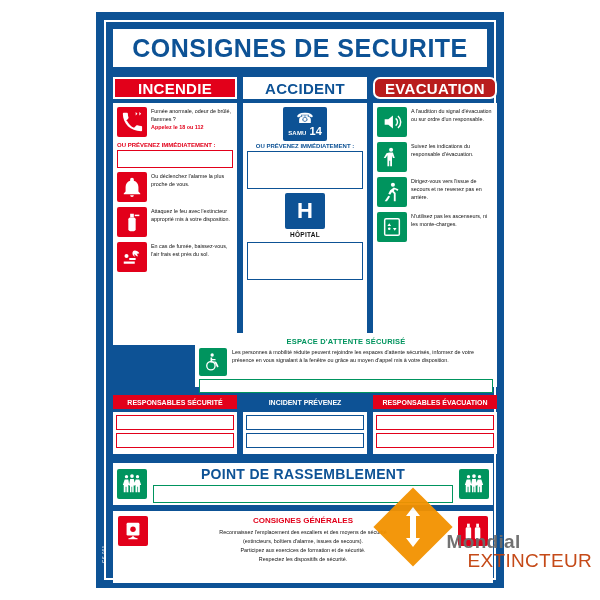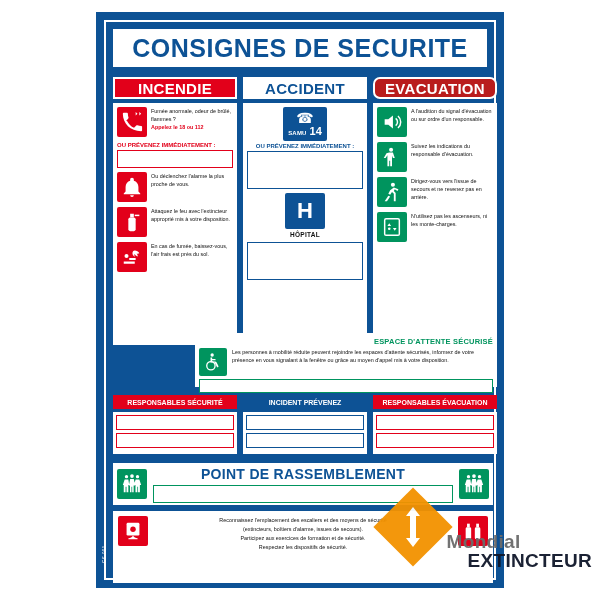--- a/index.html
+++ b/index.html
@@ -47,21 +47,21 @@
         display:flex;flex-direction:column;align-items:center;justify-content:center;color:#fff;}
   .samu .ph{font-size:14px;line-height:13px;}
   .samu .lbl{font-size:6px;font-weight:bold;letter-spacing:.2px;}
   .hosp{width:40px;height:36px;background:#0d5295;margin:0 auto;display:flex;align-items:center;justify-content:center;
         color:#fff;font-size:22px;font-weight:bold;border-radius:2px;}
   .hosp-cap{text-align:center;font-size:6.5px;font-weight:bold;color:#111;margin-top:2px;letter-spacing:.3px;}
 
   
   .band{position:absolute;background:#ffffff;box-sizing:border-box;}
   .attente{left:96px;top:318px;width:302px;height:54px;padding:4px;}
-  .attente-title{font-size:7.5px;font-weight:bold;color:#00945e;text-align:right;margin-bottom:2px;letter-spacing:.2px;}
+  .attente-title{font-size:7.5px;font-weight:bold;color:#00945e;text-align:center;margin-bottom:2px;letter-spacing:.2px;}
   .attente-row{display:flex;gap:5px;align-items:flex-start;}
   .attente-txt{font-size:5.4px;line-height:1.5;color:#111;}
 
   
   .r3{position:absolute;top:380px;width:124px;}
   .r3.a{left:14px;}
   .r3.b{left:144px;}
   .r3.c{left:274px;}
   .r3-head{height:14px;display:flex;align-items:center;justify-content:center;color:#fff;font-size:7px;font-weight:bold;}
   .r3.a .r3-head{background:#e2001a;}
@@ -86,21 +86,21 @@
 
   .sidecode{position:absolute;left:8px;bottom:22px;transform:rotate(-90deg);transform-origin:left bottom;
             font-size:4.5px;color:#ffffff;letter-spacing:.4px;}
 
   
   .wm{position:absolute;right:8px;bottom:30px;display:flex;align-items:center;gap:6px;opacity:.95;}
   .wm-diamond{width:56px;height:56px;background:#f39200;transform:rotate(45deg);position:relative;}
   .wm-arrows{position:absolute;left:0;top:0;width:56px;height:56px;transform:rotate(-45deg);}
   .wm-text{line-height:1;margin-top:48px;}
   .wm-t1{font-size:19px;font-weight:bold;color:#6b6b6b;letter-spacing:.3px;}
-  .wm-t2{font-size:19px;font-weight:bold;color:#0f172a;letter-spacing:.3px;padding-left:21px;}
+  .wm-t2{font-size:19px;font-weight:normal;color:#c2410c;letter-spacing:.3px;padding-left:21px;}
 
   svg{display:block;}
 </style>
 </head>
 <body>
 
 <div class="stage">
 
   <div class="poster">
     <div class="inner"></div>
@@ -296,20 +296,21 @@
 
     <div class="band generales">
       <div class="pic red" style="width:30px;height:30px;">
         <svg width="22" height="22" viewBox="0 0 24 24">
             <rect x="5" y="3" width="14" height="14" rx="1.5" fill="#fff"></rect>
             <circle cx="12" cy="10" r="3" fill="#e2001a"></circle>
             <path fill="#fff" d="M12 17c-1 2-3 3-5 3v1h10v-1c-2 0-4-1-5-3z"></path>
           </svg>
       </div>
       <div class="gen-mid">
+        <div class="gen-title">CONSIGNES GÉNÉRALES</div>
         <div class="gen-list">
           <div>Reconnaissez l'emplacement des escaliers et des moyens de sécurité</div>
           <div>(extincteurs, boîtiers d'alarme, issues de secours).</div>
           <div>Participez aux exercices de formation et de sécurité.</div>
           <div>Respectez les dispositifs de sécurité.</div>
         </div>
       </div>
       <div class="pic red" style="width:30px;height:30px;">
         <svg width="22" height="22" viewBox="0 0 24 24">
             <rect x="4" y="8" width="6" height="13" rx="1.6" fill="#fff"></rect>

